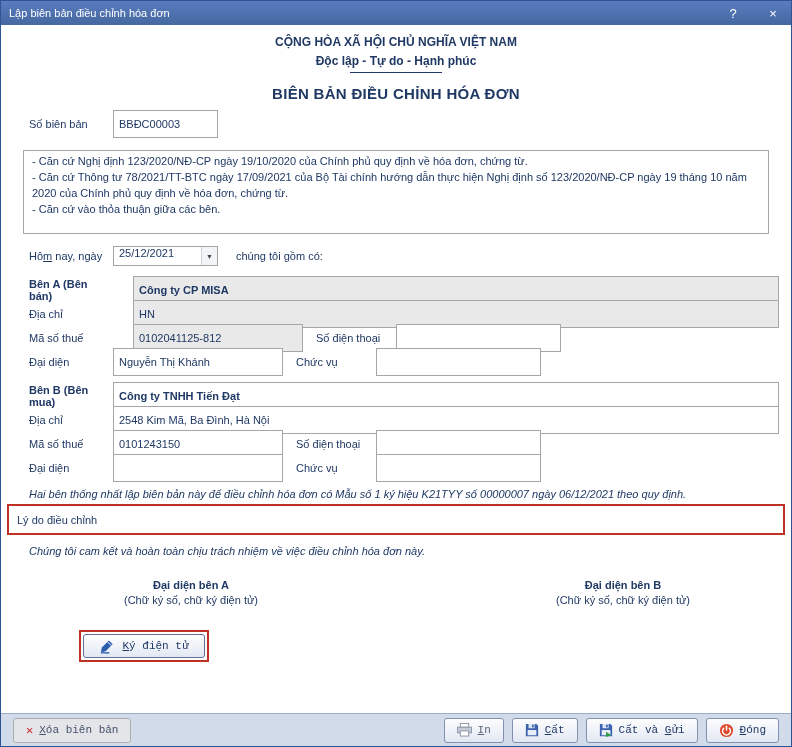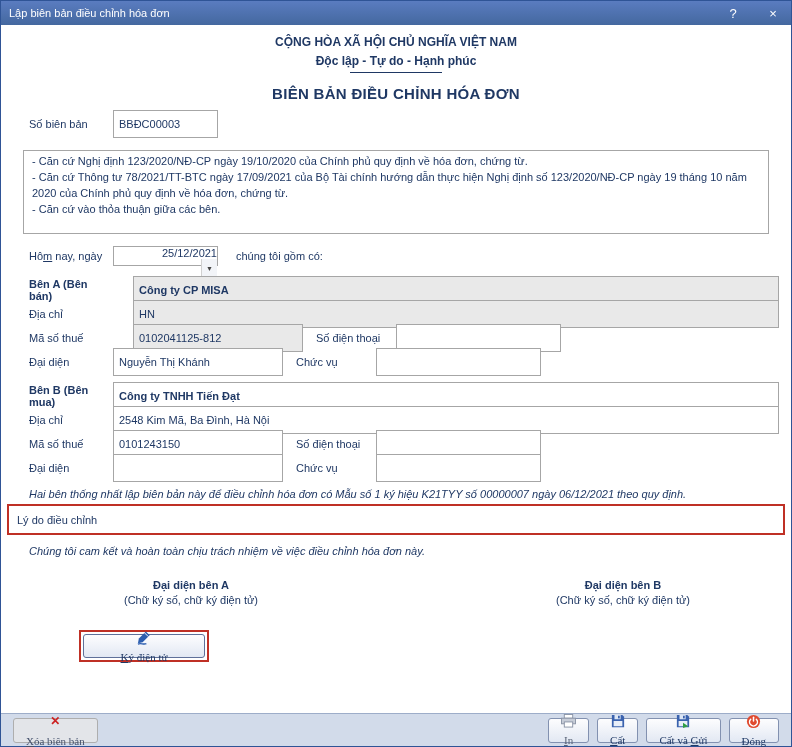--- a/index.html
+++ b/index.html
@@ -49,21 +49,21 @@
   input.ro { background: #e9e9e9; margin-left: 20px; }
   input.bold { font-weight: bold; }
   .legal {
     margin: 16px 22px 0; height: 84px;
     border: 1px solid #a6a6a6; background: #fff;
     padding: 3px 8px; white-space: pre-wrap; line-height: 1.45;
     overflow: hidden;
   } .gap10 { height: 10px; } .gap12 { height: 12px; }
   .combo {
     width: 105px; height: 20px; border: 1px solid #a6a6a6; background: #fff;
-    display: flex; align-items: flex-end; cursor: pointer; flex-direction: column;
+    display: flex; align-items: flex-start; cursor: pointer;
   }
   .combo .cval { flex: 1; padding-left: 5px; }
   .combo .arrow {
     width: 16px; height: 18px; flex: none; display: flex; align-items: center; justify-content: center;
     font-size: 7px; color: #444; border-left: 1px solid #d0d0d0; background: #f2f4f8;
   }
   .suffix { margin-left: 18px; }
   .freetext { padding: 0 12px 0 28px; margin-top: 10px; }
   .annot {
     border: 2px solid #bf3025; margin: 4px 6px 0;
@@ -80,23 +80,22 @@
   .sig-a { margin-left: 30px; }
   .sig-b { margin-left: auto; margin-right: 8px; }
   .sig-sub { margin-top: 3px; }
   .sign-row { margin-top: 24px; padding-left: 78px; }
   .sign-wrap { display: inline-block; border: 2px solid #bf3025; padding: 2px; }
   .btn {
     display: inline-flex; align-items: center; justify-content: center; gap: 6px;
     height: 25px; padding: 0 12px;
     background: linear-gradient(#fdfdfe,#e2e8f3);
     border: 1px solid #8291b0; border-radius: 3px;
-    font-family: Liberation Serif, serif; font-size: 11px; color: #1f3864;
+    font-family: Liberation Mono, monospace; font-size: 11px; color: #1f3864;
     cursor: pointer;
-    flex-direction: column;
   }
   .btn-sign { width: 122px; height: 24px; border-color: #5f7099; }
   .u { text-decoration: underline; }
   .footer {
     flex: none; height: 33px;
     background: #d2dbea; border-top: 1px solid #9dadc9;
     display: flex; align-items: center; padding: 0 12px; gap: 8px;
   }
   .btn-delete { background: #e3e5e9; border-color: #aeaeae; color: #44506b; }
   .x-icon { color: #cc2222; font-weight: bold; font-size: 12px; }

